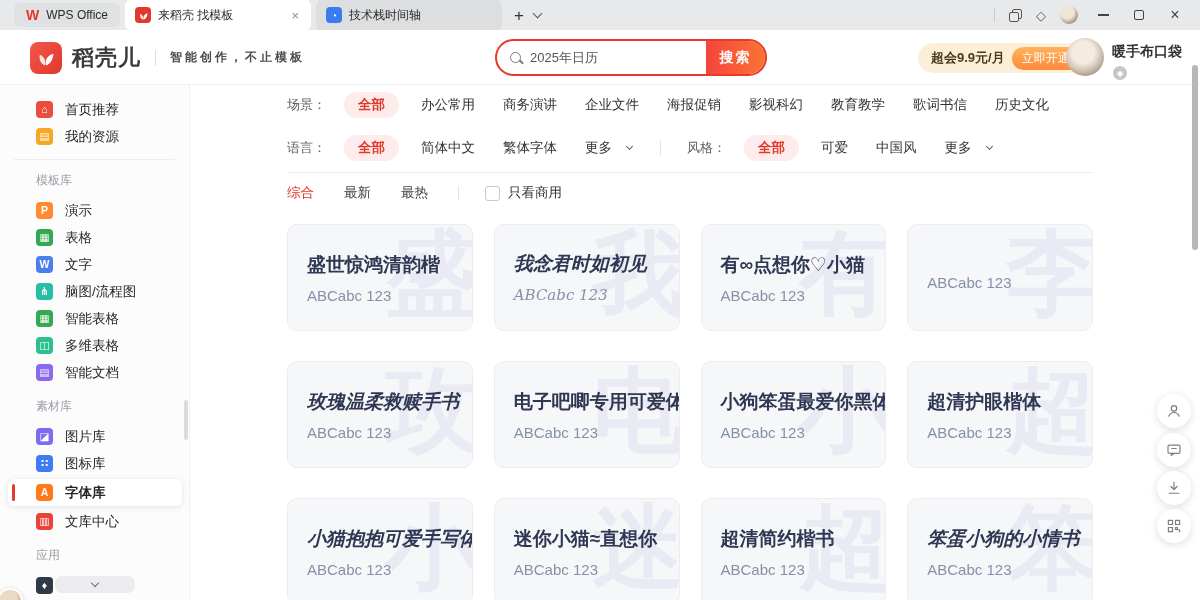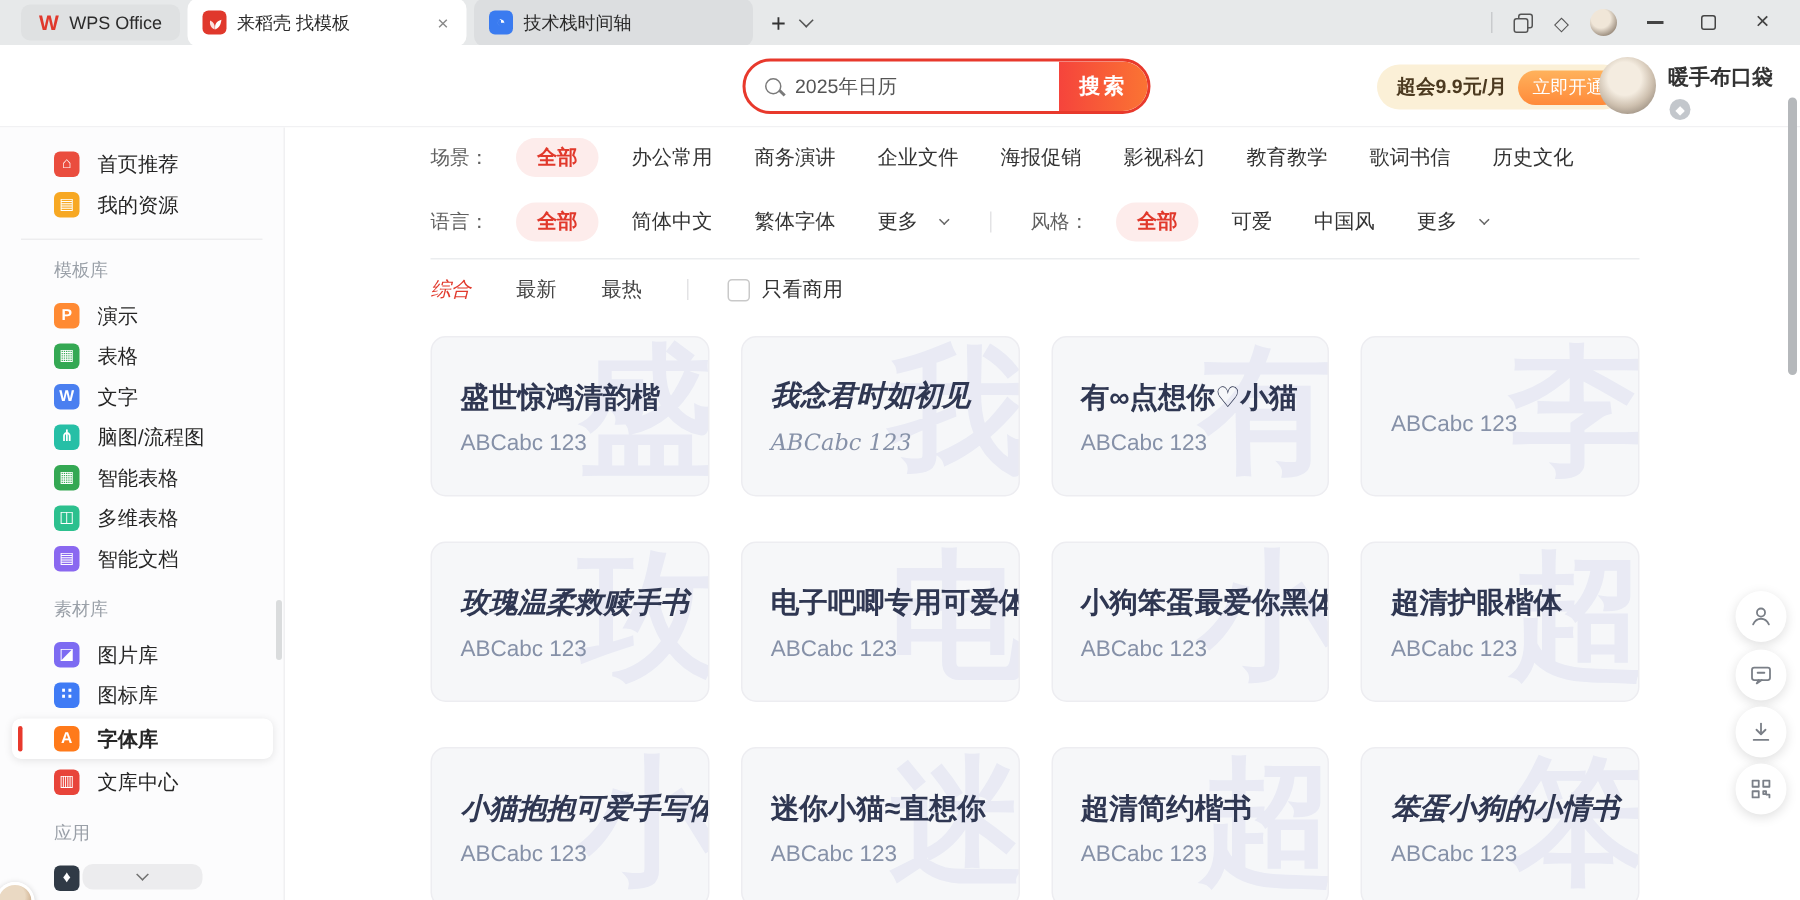--- a/index.html
+++ b/index.html
@@ -78,21 +78,21 @@
   .f-row { display:flex; align-items:center; height:26px; margin-left:97px; }
   .f-row1 { margin-top:7px; } .f-row2 { margin-top:17px; } .f-row3 { margin-top:7px; }
   .f-label { font-size:13px; color:#606060; margin-right:18px; }
   .f-opt { font-size:13.5px; color:#333; margin-right:28px; white-space:nowrap; }
   .f-opt.pill-active { background:#fdeceb; color:#e1392c; font-weight:bold; padding:4px 14px; border-radius:14px; margin-right:22px; }
   .f-more { font-size:13.5px; color:#333; margin-right:28px; display:flex; align-items:center; gap:15px; }
   .f-more .chev { width:5px; height:5px; border-color:#666; margin-top:-3px; }
   .f-gap { width:1px; height:14px; background:#e3e3e5; margin-right:26px; }
   .sep-line { width:806px; margin:11px 0 0 97px; border-top:1px solid #ebedef; }
   .s-opt { font-size:13.5px; color:#444; margin-right:30px; }
-  .s-opt.active { color:#e1392c;font-style:italic; }
+  .s-opt.active { color:#e1392c; }
   .cbx { width:15px; height:15px; border:1px solid #c9c9c9; border-radius:3px; background:#fff; margin-right:8px; }
   .cbx-label { font-size:13.5px; color:#333; }
 
   
   .grid { margin:18px 0 0 97px; width:806px; display:grid; grid-template-columns:repeat(4,1fr); gap:30px 21px; }
   .card { height:107px; background:#f6f7f9; border:1px solid #ededf1; border-radius:10px; position:relative; overflow:hidden; padding-left:19px; display:flex; flex-direction:column; justify-content:center; }
   .cname { font-size:19px; font-weight:bold; color:#2f3752; white-space:nowrap; position:relative; z-index:1; }
   .csample { font-size:15px; color:#8691a8; margin-top:9px; position:relative; z-index:1; }
   .cwm { position:absolute; right:-6px; top:2px; font-size:92px; font-weight:bold; line-height:1; color:rgba(116,132,208,0.10); font-family:"DejaVu Serif",serif; pointer-events:none; }
   .grid .card:nth-child(1) .cname,.grid .card:nth-child(4) .cname,
@@ -147,20 +147,31 @@
         <i></i>
       </span>
     <span class="wc wc-max">
         <i></i>
       </span>
     <span class="wc wc-close">×</span>
   </div>
 </div>
 
 <div class="header">
+  <div class="brand-wrap">
+    <span class="logo">
+      <svg width="20" height="20" viewBox="0 0 24 24">
+          <path d="M12 21c-1.2-6.5 1-12 9-14-1 7.5-3.5 12-9 14z" fill="#fff"></path>
+          <path d="M11 21C5.5 19 3.5 13.5 4.5 8c5.5 2.2 7.5 7 6.5 13z" fill="#fff" opacity=".85"></path>
+        </svg>
+    </span>
+    <span class="brand">稻壳儿</span>
+    <span class="brand-sep"></span>
+    <span class="tagline">智能创作，不止模板</span>
+  </div>
   <div class="search">
     <span class="mag"></span>
     <input value="2025年日历" style="">
     <span class="search-btn">搜索</span>
   </div>
   <div class="vip">
     <span class="vip-label">超会9.9元/月</span>
     <span class="vip-cta">立即开通</span>
   </div>
   <span class="avatar"></span>

